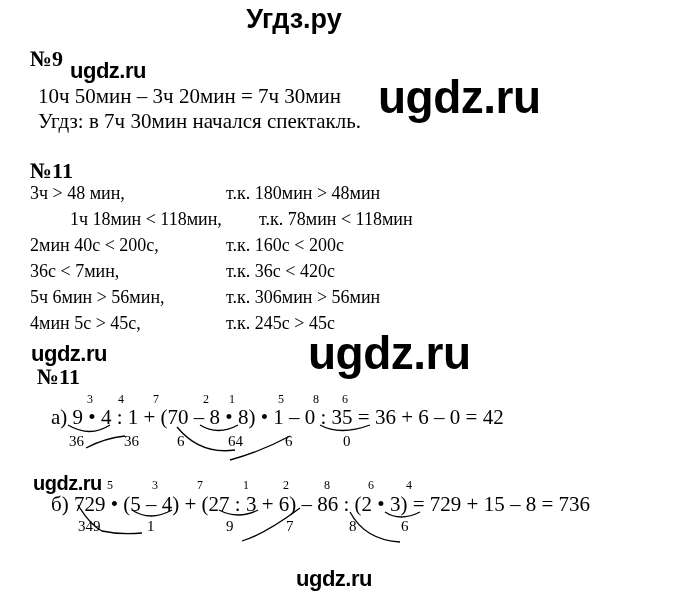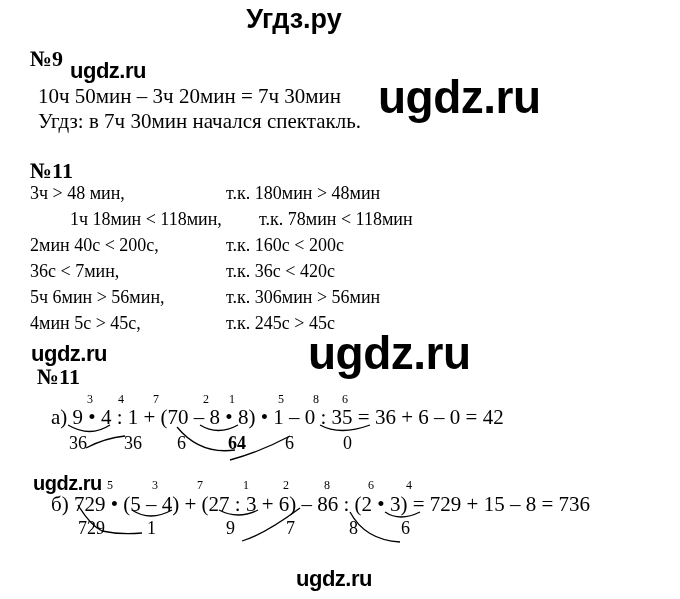--- a/index.html
+++ b/index.html
@@ -8,21 +8,21 @@
     .sans { font-family: "Liberation Sans", "DejaVu Sans", sans-serif; }
     .abs { position:absolute; white-space:nowrap; }
     .site-title { left:0; width:588px; top:4px; text-align:center; font-size:27px; font-weight:bold; }
     .wm-small { font-size:22px; font-weight:bold; letter-spacing:-0.5px; }
     .wm-big { font-size:46px; font-weight:bold; letter-spacing:-0.5px; }
     .heading { font-size:22px; font-weight:bold; }
     .line { font-size:21px;margin-left:8px; }
     .row { position:absolute; left:32px; font-size:18px; white-space:nowrap; }
     .row .c2 { position:absolute; left:196px; }
     .ord { position:absolute; font-size:12px; }
-    .sub { position:absolute; font-size:18px; }
+    .sub { position:absolute; font-size:15px; }
     svg.arcs { position:absolute; left:0; top:0; width:680px; height:599px; pointer-events:none; }
   </style>
 </head>
 <body>
 
 <div class="abs sans site-title">Угдз.ру</div>
 
 <div class="abs serif heading" style="left:30px;top:46px;">№9</div>
 <div class="abs sans wm-small" style="left:70px;top:58px;">ugdz.ru</div>
 <div class="abs serif line" style="left:30px;top:84px;">10ч 50мин – 3ч 20мин = 7ч 30мин</div>
@@ -70,40 +70,40 @@
   <span class="ord" style="left:229px;top:392px;">1</span>
   <span class="ord" style="left:278px;top:392px;">5</span>
   <span class="ord" style="left:313px;top:392px;">8</span>
   <span class="ord" style="left:342px;top:392px;">6</span>
 </div>
 <div class="abs serif line" style="left:43px;top:405px;">а) 9 • 4 : 1 + (70 – 8 • 8) • 1 – 0 : 35 = 36 + 6 – 0 = 42</div>
 <div class="serif">
   <span class="sub" style="left:69px;top:433px;">36</span>
   <span class="sub" style="left:124px;top:433px;">36</span>
   <span class="sub" style="left:177px;top:433px;">6</span>
-  <span class="sub" style="left:228px;top:433px;font-weight:bold;">64</span>
+  <span class="sub" style="left:228px;top:433px;">64</span>
   <span class="sub" style="left:285px;top:433px;">6</span>
   <span class="sub" style="left:343px;top:433px;">0</span>
 </div>
 
 <div class="abs sans wm-small" style="left:33px;top:472px;font-size:20px;">ugdz.ru</div>
 
 <div class="serif">
   <span class="ord" style="left:107px;top:478px;">5</span>
   <span class="ord" style="left:152px;top:478px;">3</span>
   <span class="ord" style="left:197px;top:478px;">7</span>
   <span class="ord" style="left:243px;top:478px;">1</span>
   <span class="ord" style="left:283px;top:478px;">2</span>
   <span class="ord" style="left:324px;top:478px;">8</span>
   <span class="ord" style="left:368px;top:478px;">6</span>
   <span class="ord" style="left:406px;top:478px;">4</span>
 </div>
 <div class="abs serif line" style="left:43px;top:492px;">б) 729 • (5 – 4) + (27 : 3 + 6) – 86 : (2 • 3) = 729 + 15 – 8 = 736</div>
 <div class="serif">
-  <span class="sub" style="left:78px;top:518px;">729</span>
+  <span class="sub" style="left:78px;top:518px;">349</span>
   <span class="sub" style="left:147px;top:518px;">1</span>
   <span class="sub" style="left:226px;top:518px;">9</span>
   <span class="sub" style="left:286px;top:518px;">7</span>
   <span class="sub" style="left:349px;top:518px;">8</span>
   <span class="sub" style="left:401px;top:518px;">6</span>
 </div>
 
 <svg class="arcs" viewBox="0 0 680 599">
   <g fill="none" stroke="#000" stroke-width="1.3">
 

